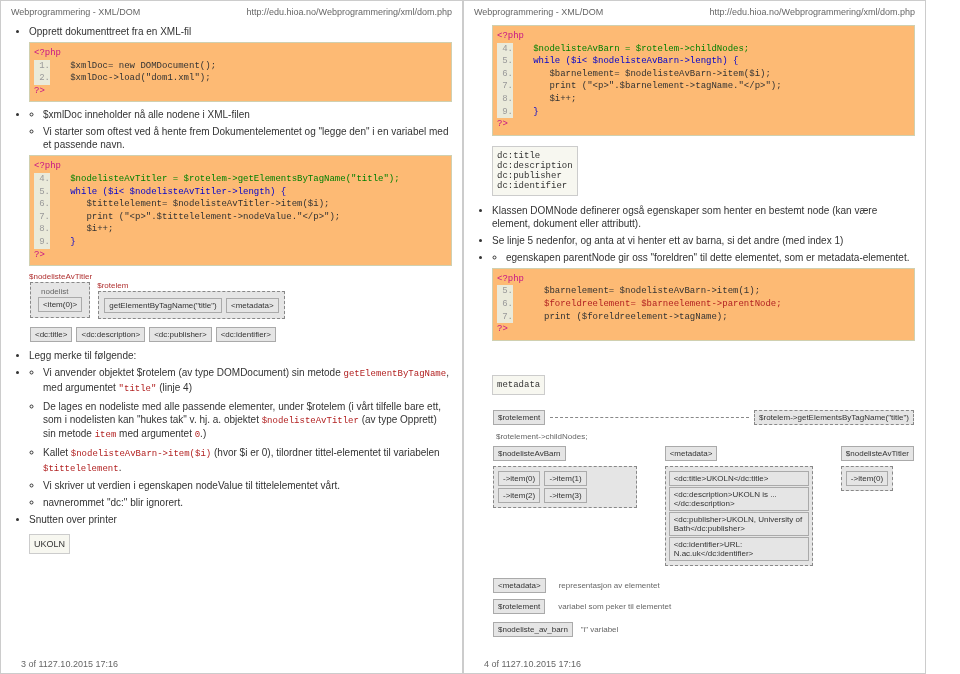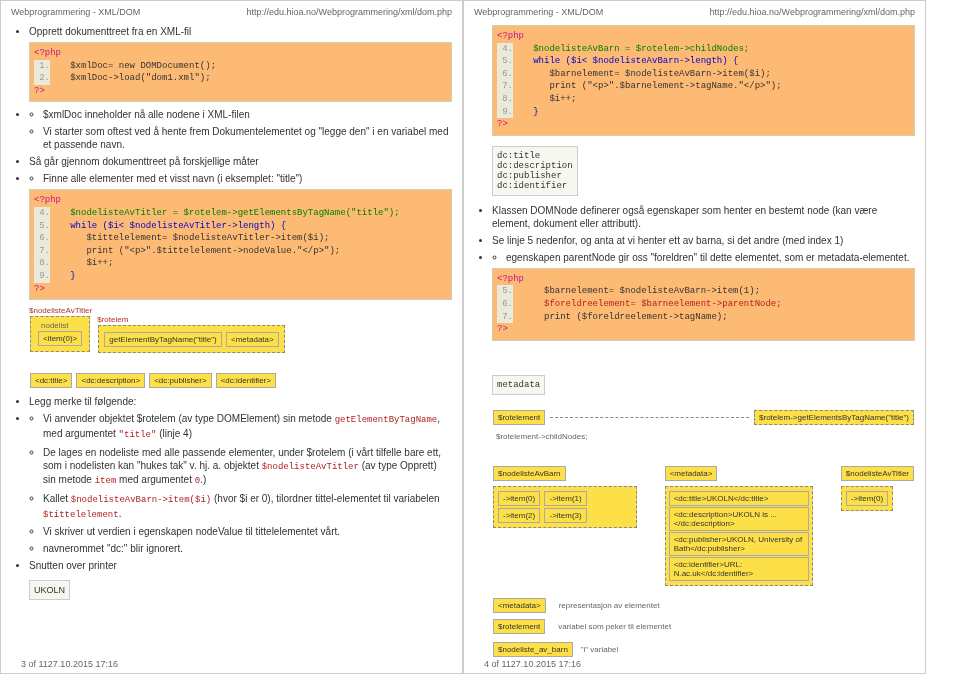--- a/index.html
+++ b/index.html
@@ -12,21 +12,21 @@
 li { margin: 4px 0; line-height: 1.3; }
 .codeblock { background: #fdba74; border: 1px solid #d0d0b0; padding: 4px; margin: 4px 0 6px 18px; font-family: "Courier New", monospace; font-size: 9px; line-height: 1.4; white-space: pre; overflow: hidden; }
 .ln { color: #999; background: #eaeada; display: inline-block; width: 16px; text-align: right; margin-right: 4px; }
 .kw-pink { color: #c71585; }
 .kw-green { color: #008000; }
 .kw-blue { color: #0000cd; }
 .kw-red { color: #b22222; }
 .inline-code { font-family: "Courier New", monospace; font-size: 9px; color: #b22222; }
 .figure { margin: 6px 0 6px 18px; }
 .fig-lbl { font-size: 8px; color: #b03030; }
-.fig-box { border: 1px solid #aaa; background: #fde047; padding: 2px 4px; font-size: 8px; display: inline-block; margin: 1px; }
+.fig-box { border: 1px solid #aaa; background: #e5e5e5; padding: 2px 4px; font-size: 8px; display: inline-block; margin: 1px; }
 .fig-dash { border: 1px dashed #888; }
 .fig-row { display: flex; gap: 2px; }
 .outbox { border: 1px solid #ccc; background: #f7f7f0; padding: 4px; margin: 4px 18px; font-family: Arial; font-size: 9px; display: inline-block; }
 .arrow-note { font-size: 8px; color: #666; margin-left: 4px; }
 </style>
 </head>
 <body>
 
 <div class="page">
   <div class="pagehdr">
@@ -46,28 +46,20 @@
   <ul>
     <li>
         <ul>
       <li>$xmlDoc inneholder nå alle nodene i XML-filen</li>
       <li>Vi starter som oftest ved å hente frem Dokumentelementet og "legge den" i en variabel med et passende navn.</li>
     </ul>
       </li>
   </ul>
 
 
-  <ul>
-    <li>Så går gjennom dokumenttreet på forskjellige måter</li>
-    <li>
-        <ul>
-          <li>Finne alle elementer med et visst navn (i eksemplet: "title")</li>
-        </ul>
-      </li>
-  </ul>
 
   <div class="codeblock"><span class="kw-pink">&lt;?php</span>
 <span class="ln">4.</span><span class="kw-green">   $nodelisteAvTitler = $rotelem-&gt;getElementsByTagName("title");</span>
 <span class="ln">5.</span><span class="kw-blue">   while ($i&lt; $nodelisteAvTitler-&gt;length) {</span>
 <span class="ln">6.</span><span>      $tittelelement= $nodelisteAvTitler-&gt;item($i);</span>
 <span class="ln">7.</span><span>      print ("&lt;p&gt;".$tittelelement-&gt;nodeValue."&lt;/p&gt;");</span>
 <span class="ln">8.</span><span>      $i++;</span>
 <span class="ln">9.</span><span class="kw-blue">   }</span>
 <span class="kw-pink">?&gt;</span></div>
 
@@ -79,33 +71,33 @@
         <div class="fig-box">&lt;item(0)&gt;</div>
       </div>
       <div>
         <div class="fig-lbl">$rotelem</div>
         <div class="fig-box fig-dash" style="padding:4px;">
           <div class="fig-box">getElementByTagName("title")</div>
           <div class="fig-box" style="margin-top:2px;">&lt;metadata&gt;</div>
         </div>
       </div>
     </div>
-    <div class="fig-row" style="margin-top:18px;align-items:flex-end;">
+    <div class="fig-row" style="margin-top:6px;align-items:flex-end;">
       <span class="fig-box">&lt;dc:title&gt;</span>
       <span class="fig-box">&lt;dc:description&gt;</span>
       <span class="fig-box">&lt;dc:publisher&gt;</span>
       <span class="fig-box">&lt;dc:identifier&gt;</span>
     </div>
   </div>
 
   <ul>
     <li>Legg merke til følgende:</li>
     <li>
         <ul>
-      <li><span>Vi anvender objektet $rotelem (av type DOMElement) sin metode</span> <span class="inline-code">getElementByTagName</span><span>, med argumentet</span> <span class="inline-code">"title"</span> <span>(linje 4)</span></li>
+      <li><span>Vi anvender objektet $rotelem (av type DOMDocument) sin metode</span> <span class="inline-code">getElementByTagName</span><span>, med argumentet</span> <span class="inline-code">"title"</span> <span>(linje 4)</span></li>
       <li><span>De lages en nodeliste med alle passende elementer, under $rotelem (i vårt tilfelle bare ett, som i nodelisten kan "hukes tak" v. hj. a. objektet</span> <span class="inline-code">$nodelisteAvTitler</span> <span>(av type Opprett) sin metode</span> <span class="inline-code">item</span> <span>med argumentet</span> <span class="inline-code">0</span><span>.)</span></li>
       <li><span>Kallet</span> <span class="inline-code">$nodelisteAvBarn-&gt;item($i)</span> <span>(hvor $i er 0), tilordner tittel-elementet til variabelen</span> <span class="inline-code">$tittelelement</span>.</li>
       <li>Vi skriver ut verdien i egenskapen nodeValue til tittelelementet vårt.</li>
       <li>navnerommet "dc:" blir ignorert.</li>
     </ul>
       </li>
     <li>Snutten over printer</li>
   </ul>
 
   <div class="outbox">UKOLN</div>
@@ -156,21 +148,21 @@
   <div class="outbox" style="font-family:'Courier New',monospace;margin-top:28px;">metadata</div>
 
   <div class="figure" style="margin-top:10px;">
     <div style="display:flex;justify-content:space-between;align-items:center;">
       <span class="fig-box">$rotelement</span>
       <span style="border-bottom:1px dashed #888;flex:1;margin:0 4px;"></span>
       <span class="fig-box fig-dash">$rotelem-&gt;getElementsByTagName("title")</span>
     </div>
     <div style="margin-top:4px;"><span class="arrow-note">$rotelement-&gt;childNodes;</span></div>
 
-    <div style="display:flex;gap:26px;margin-top:24px;align-items:flex-start;">
+    <div style="display:flex;gap:26px;margin-top:4px;align-items:flex-start;">
       <div>
         <span class="fig-box">$nodelisteAvBarn</span>
         <div class="fig-box fig-dash" style="margin-top:4px;padding:3px;">
           <div class="fig-box">-&gt;item(0)</div>
           <div class="fig-box">-&gt;item(1)</div>
           <div class="fig-box">-&gt;item(2)</div>
           <div class="fig-box">-&gt;item(3)</div>
         </div>
       </div>
       <div>

